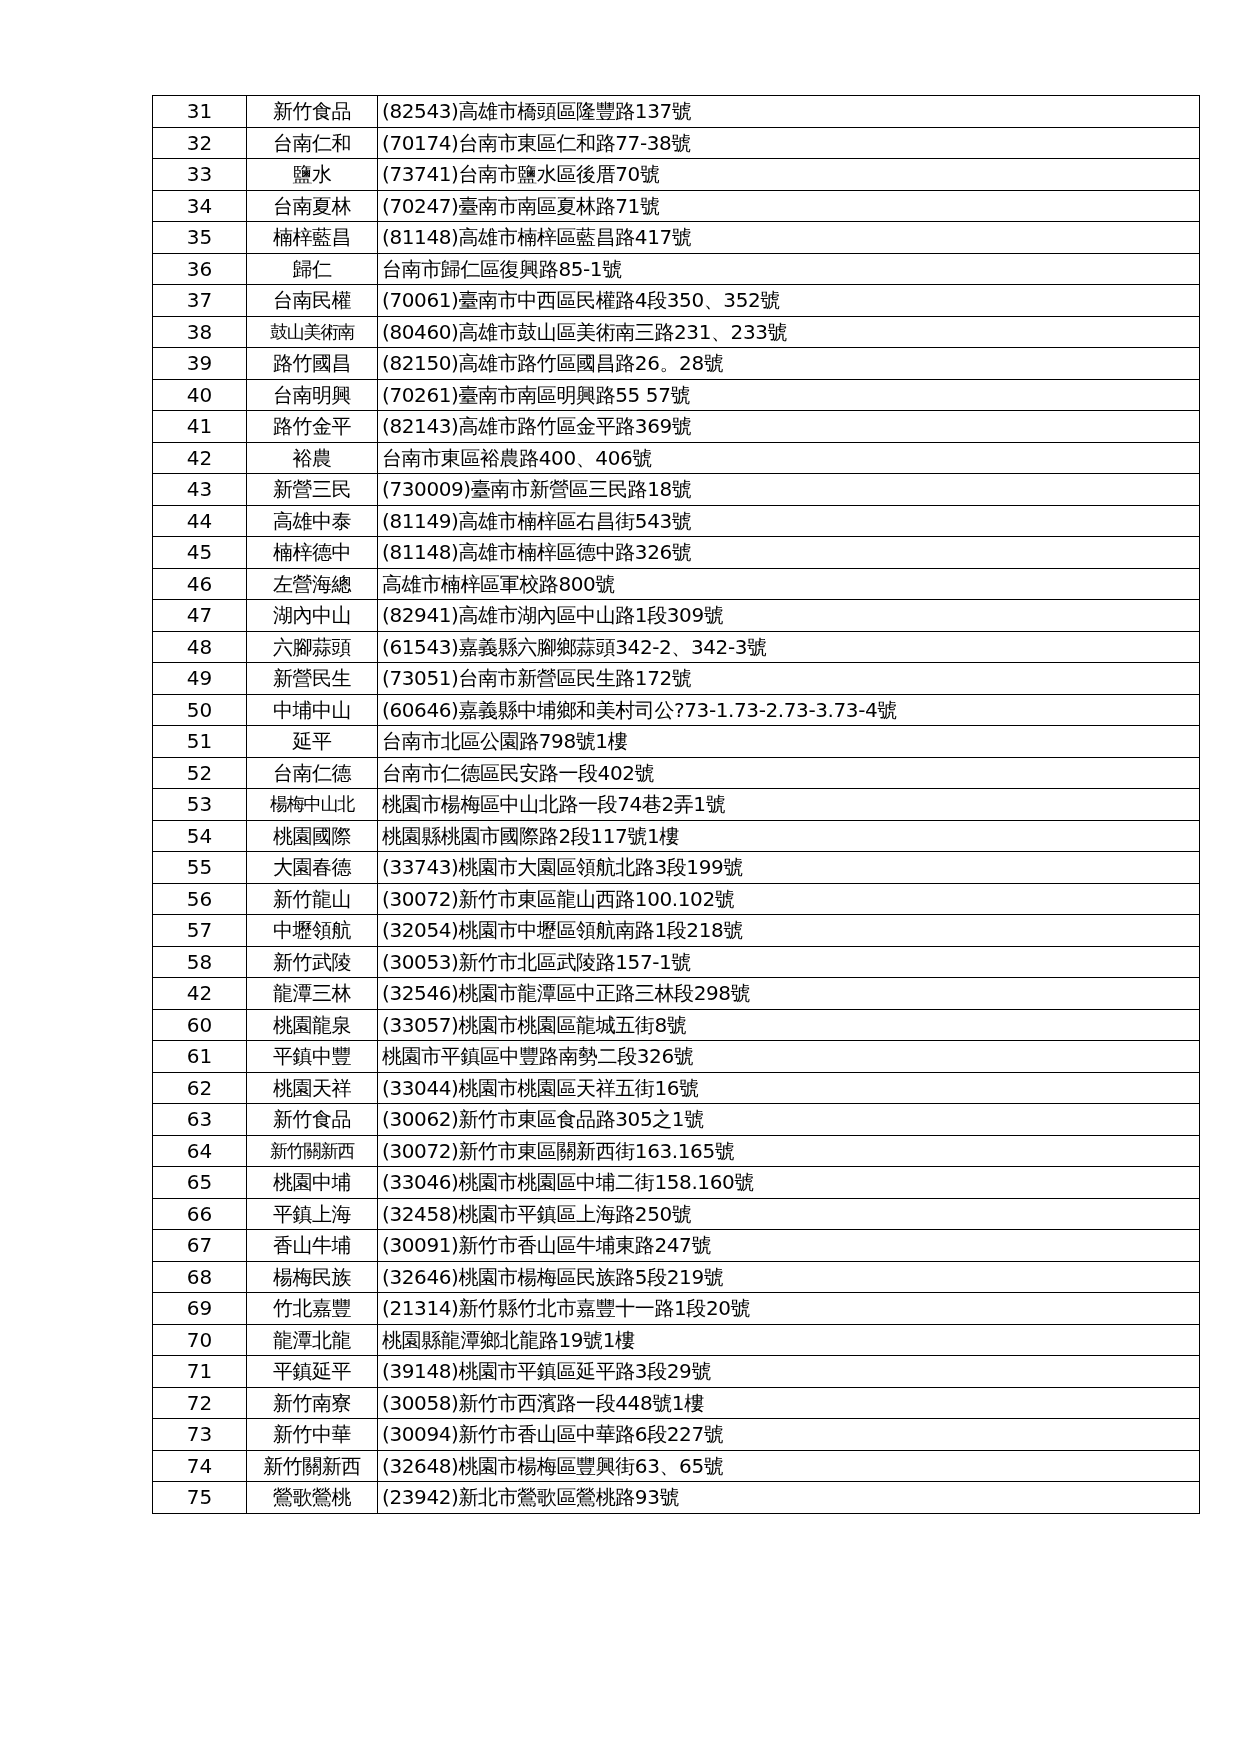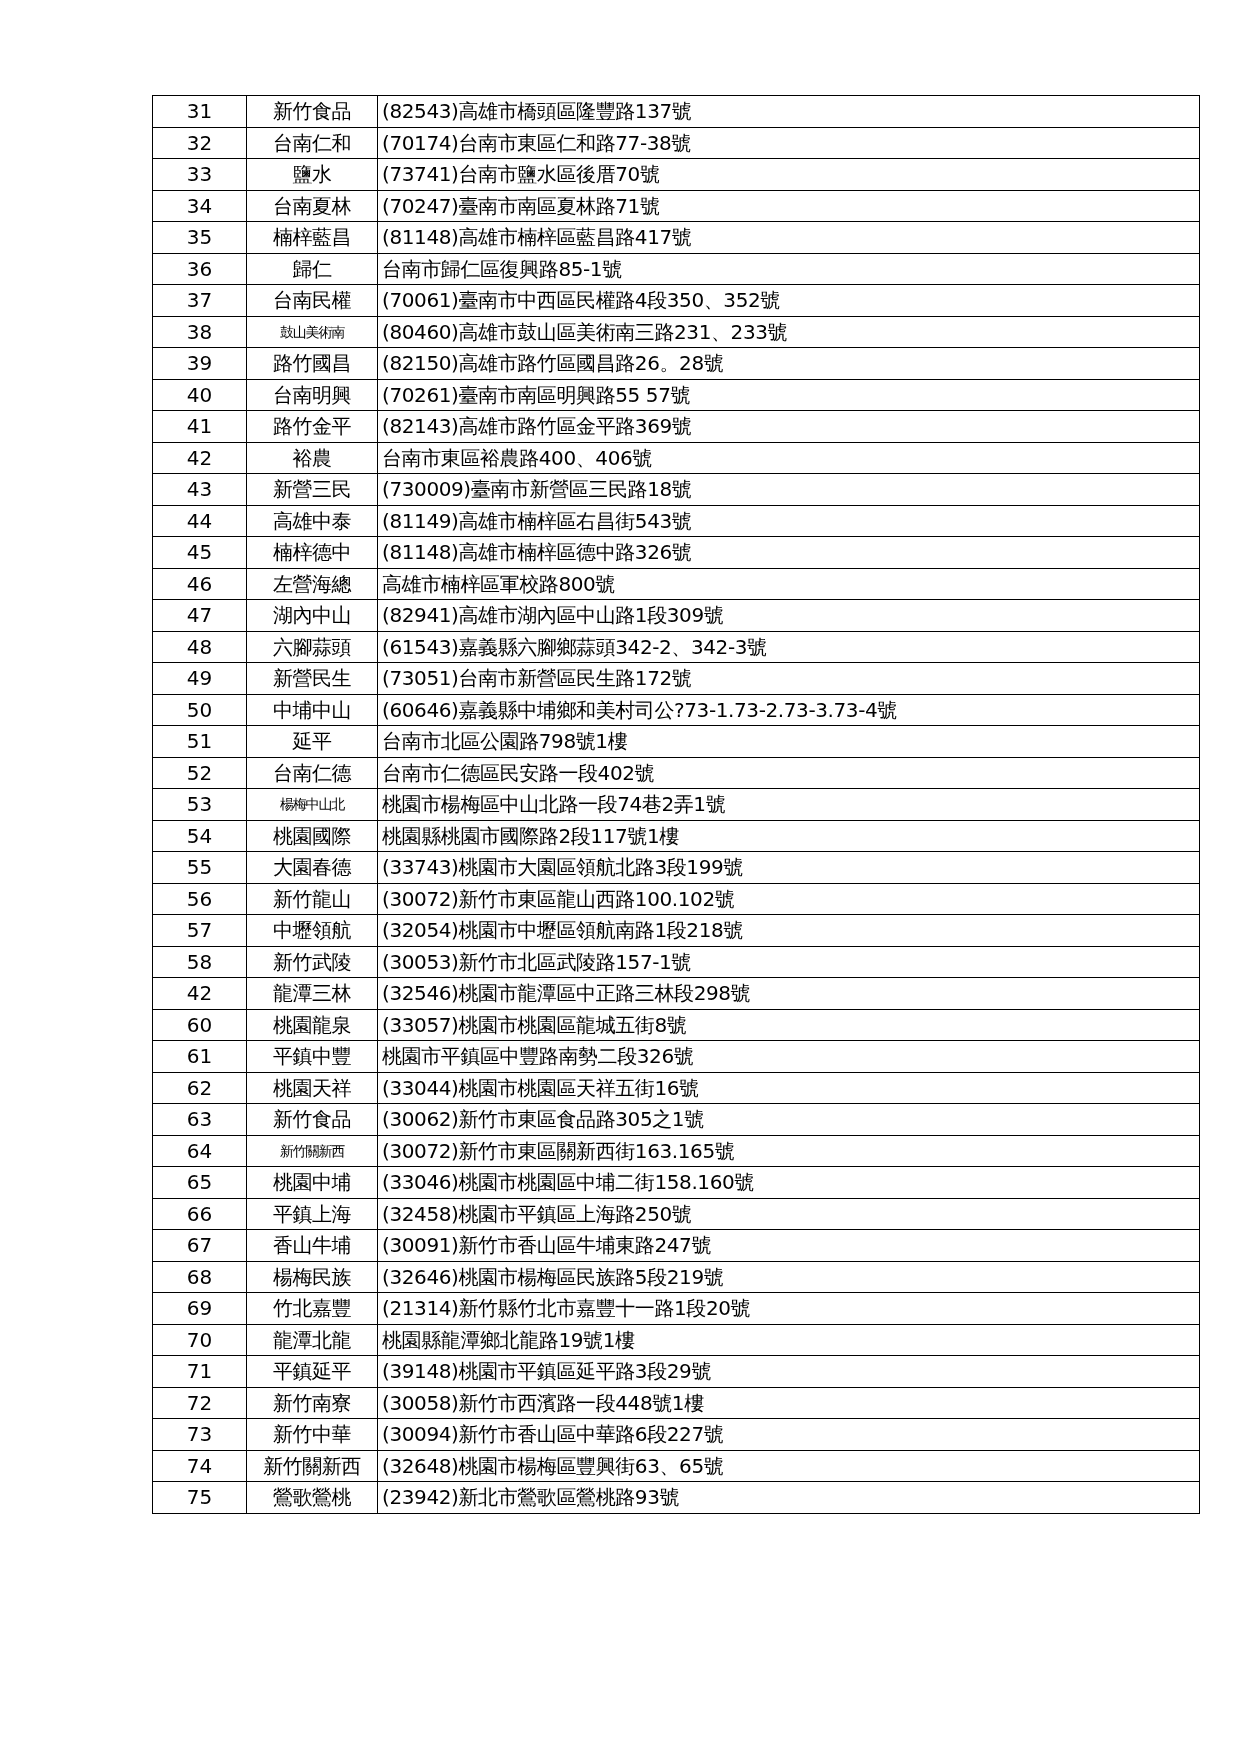--- a/index.html
+++ b/index.html
@@ -52,21 +52,21 @@
     letter-spacing: -0.5px;
   }
   td.col-addr {
     width: 813px;
     text-align: left;
     padding-left: 6px;
     letter-spacing: -0.4px;
     margin-top: 16px;
   }
   .col-name.tight {
-    font-size: 14px;
+    font-size: 18px;
     letter-spacing: -1.2px;
   }
 </style>
 </head>
 <body>
 
 <div class="page">
   <div class="table-wrap">
     <table class="store-table">
       <tbody>

